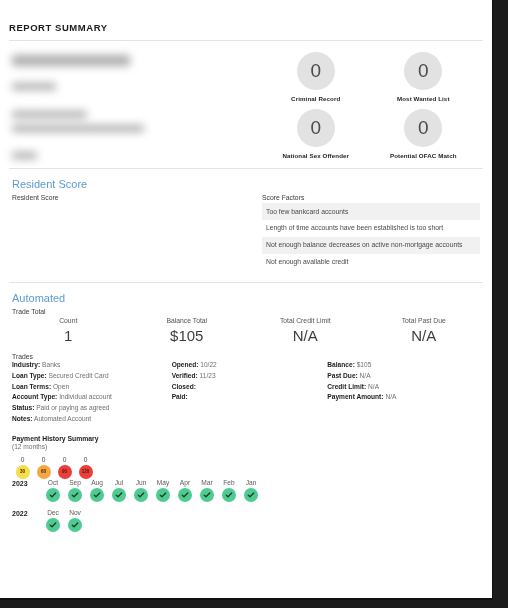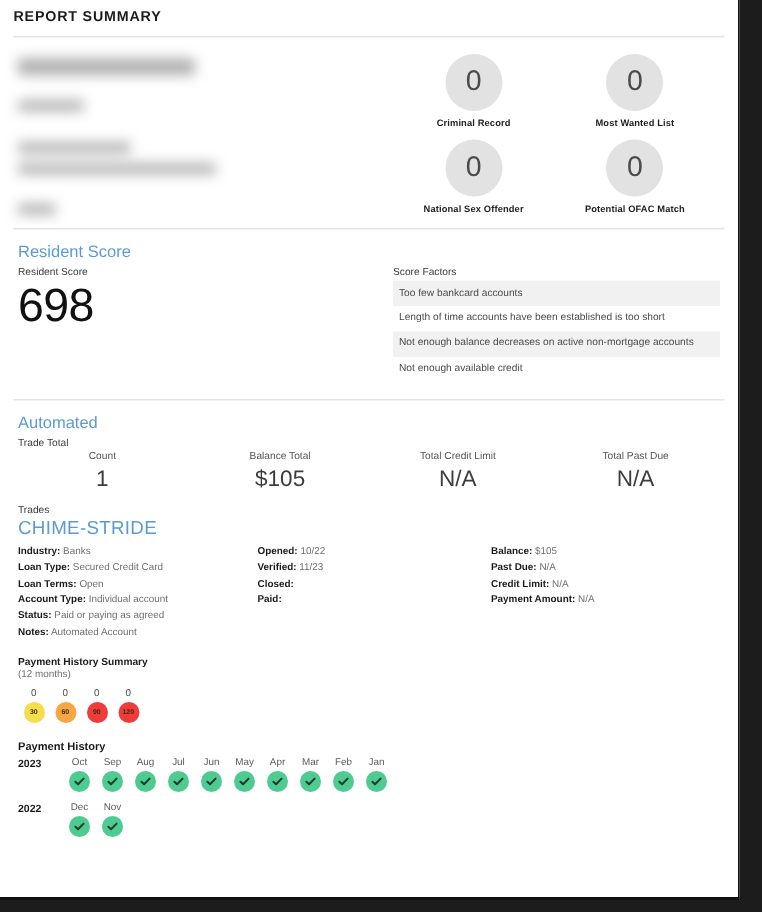--- a/index.html
+++ b/index.html
@@ -22,21 +22,21 @@
     border-bottom: 2px solid #111;
     box-sizing: border-box;
     overflow: hidden;
     padding: 0 9px;
   }
   .report-title {
     font-size: 9.5px;
     font-weight: bold;
     letter-spacing: 0.55px;
     color: #1b1b1b;
-    padding-top: 6px;
+    padding-top: 22px;
     padding-bottom: 7px;
   }
   .rule {
     border-top: 1px solid #e4e4e4;
     height: 0;
   }
 
   
   .summary {
     display: flex;
@@ -294,21 +294,20 @@
     </div>
   </div>
 
   <div class="rule"></div>
 
   <div class="sec-head">Resident Score</div>
 
   <div class="score-row">
     <div class="score-left">
       <div class="mini-label" style="padding-left:0">Resident Score</div>
-      <div class="score-value">698</div>
     </div>
 
     <div class="score-right">
       <div class="sf-title">Score Factors</div>
       <div class="sf-item alt">Too few bankcard accounts</div>
       <div class="sf-item">Length of time accounts have been established is too short</div>
       <div class="sf-item alt">Not enough balance decreases on active non-mortgage accounts</div>
       <div class="sf-item">Not enough available credit</div>
     </div>
   </div>
@@ -331,21 +330,20 @@
       <div class="total-head">Total Credit Limit</div>
       <div class="total-val">N/A</div>
     </div>
     <div class="total-col">
       <div class="total-head">Total Past Due</div>
       <div class="total-val">N/A</div>
     </div>
   </div>
 
   <div class="mini-label" style="margin-top:9px">Trades</div>
-  <div class="trade-name">CHIME-STRIDE</div>
 
   <div class="details">
     <div class="det-col">
       <div class="det-line"><b>Industry:</b> <span>Banks</span></div>
       <div class="det-line"><b>Loan Type:</b> <span>Secured Credit Card</span></div>
       <div class="det-line"><b>Loan Terms:</b> <span>Open</span></div>
       <div class="det-line"><b>Account Type:</b> <span>Individual account</span></div>
       <div class="det-line"><b>Status:</b> <span>Paid or paying as agreed</span></div>
       <div class="det-line"><b>Notes:</b> <span>Automated Account</span></div>
     </div>
@@ -380,21 +378,20 @@
     <div class="badge-cell">
       <div class="badge-count">0</div>
       <div class="badge" style="background: rgb(238, 59, 59);">90</div>
     </div>
     <div class="badge-cell">
       <div class="badge-count">0</div>
       <div class="badge" style="background: rgb(238, 59, 59);">120</div>
     </div>
   </div>
 
-  <div class="ph-title">Payment History</div>
   <div id="ph-grid">
       <div class="ph-row">
         <div class="ph-year">2023</div>
         <div class="ph-months">
           <div class="ph-cell">
             <div class="ph-month">Oct</div>
             <div class="ph-mark" style="background: rgb(78, 203, 145);">
               <svg width="8" height="8" viewBox="0 0 10 10">
                 <path d="M1.6 5.2 L3.8 7.3 L8.4 2.6" fill="none" stroke="#203a2c" stroke-width="1.7" stroke-linecap="round" stroke-linejoin="round"></path>
               </svg>

